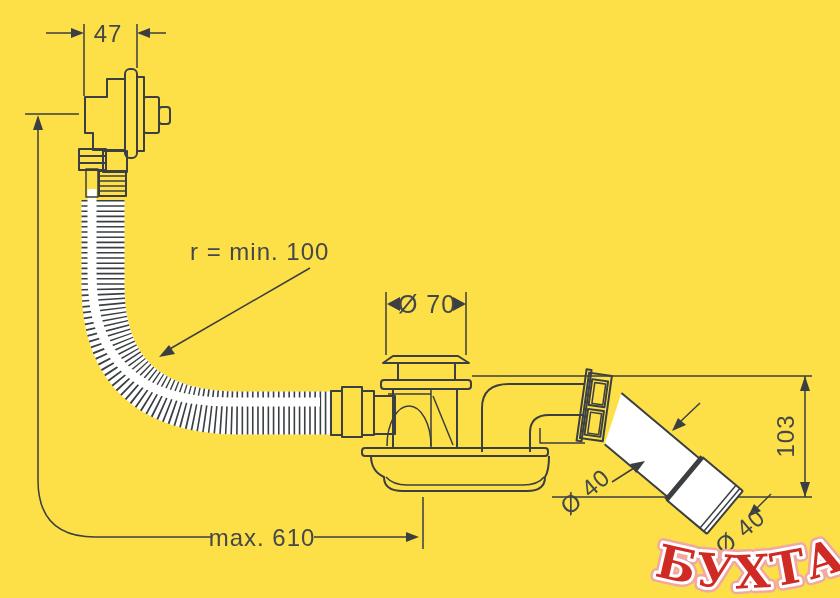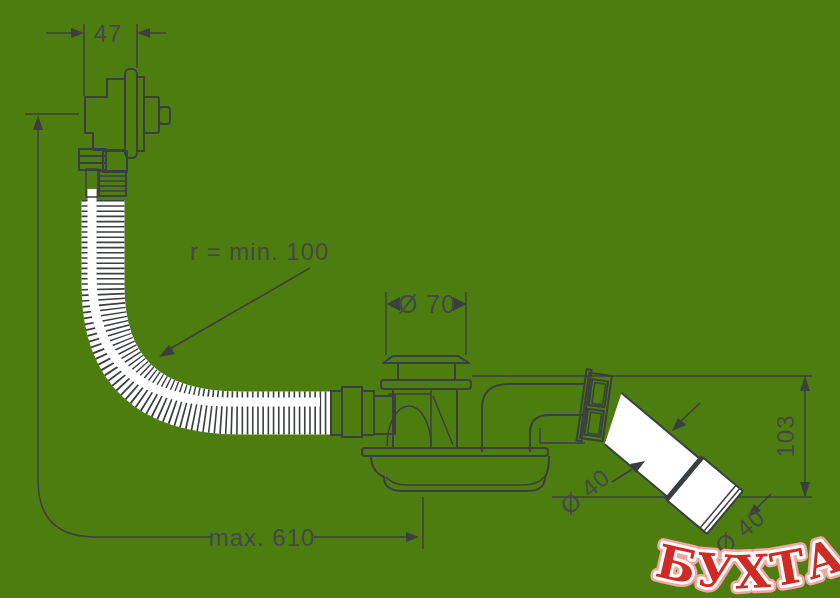--- a/index.html
+++ b/index.html
@@ -1,16 +1,16 @@
 <!DOCTYPE html>
 <html><head>
 <meta charset="utf-8">
 <style>
   html,body{margin:0;padding:0;background:#ffffff;}
-  .page{position:relative;width:840px;height:598px;background:#4d7c0f;overflow:hidden;}
+  .page{position:relative;width:840px;height:598px;background:#fde047;overflow:hidden;}
   svg{display:block;}
   .ln{stroke:#3b3f42;stroke-width:2;fill:none;stroke-linejoin:round;stroke-linecap:butt;}
   .thin{stroke-width:1.5;}
   .heavy{stroke-width:5;}
   .arr{fill:#3b3f42;stroke:none;}
   .wht{fill:#ffffff;stroke:none;}
   text.dim{font-family:"Liberation Sans",sans-serif;fill:#44484b;font-size:24px;letter-spacing:1px;}
   text.dim-big{font-family:"Liberation Sans",sans-serif;fill:#44484b;font-size:25px;letter-spacing:1px;}
   text.wm{font-family:"DejaVu Serif",serif;font-weight:bold;font-size:46px;letter-spacing:3px;}
 </style>

